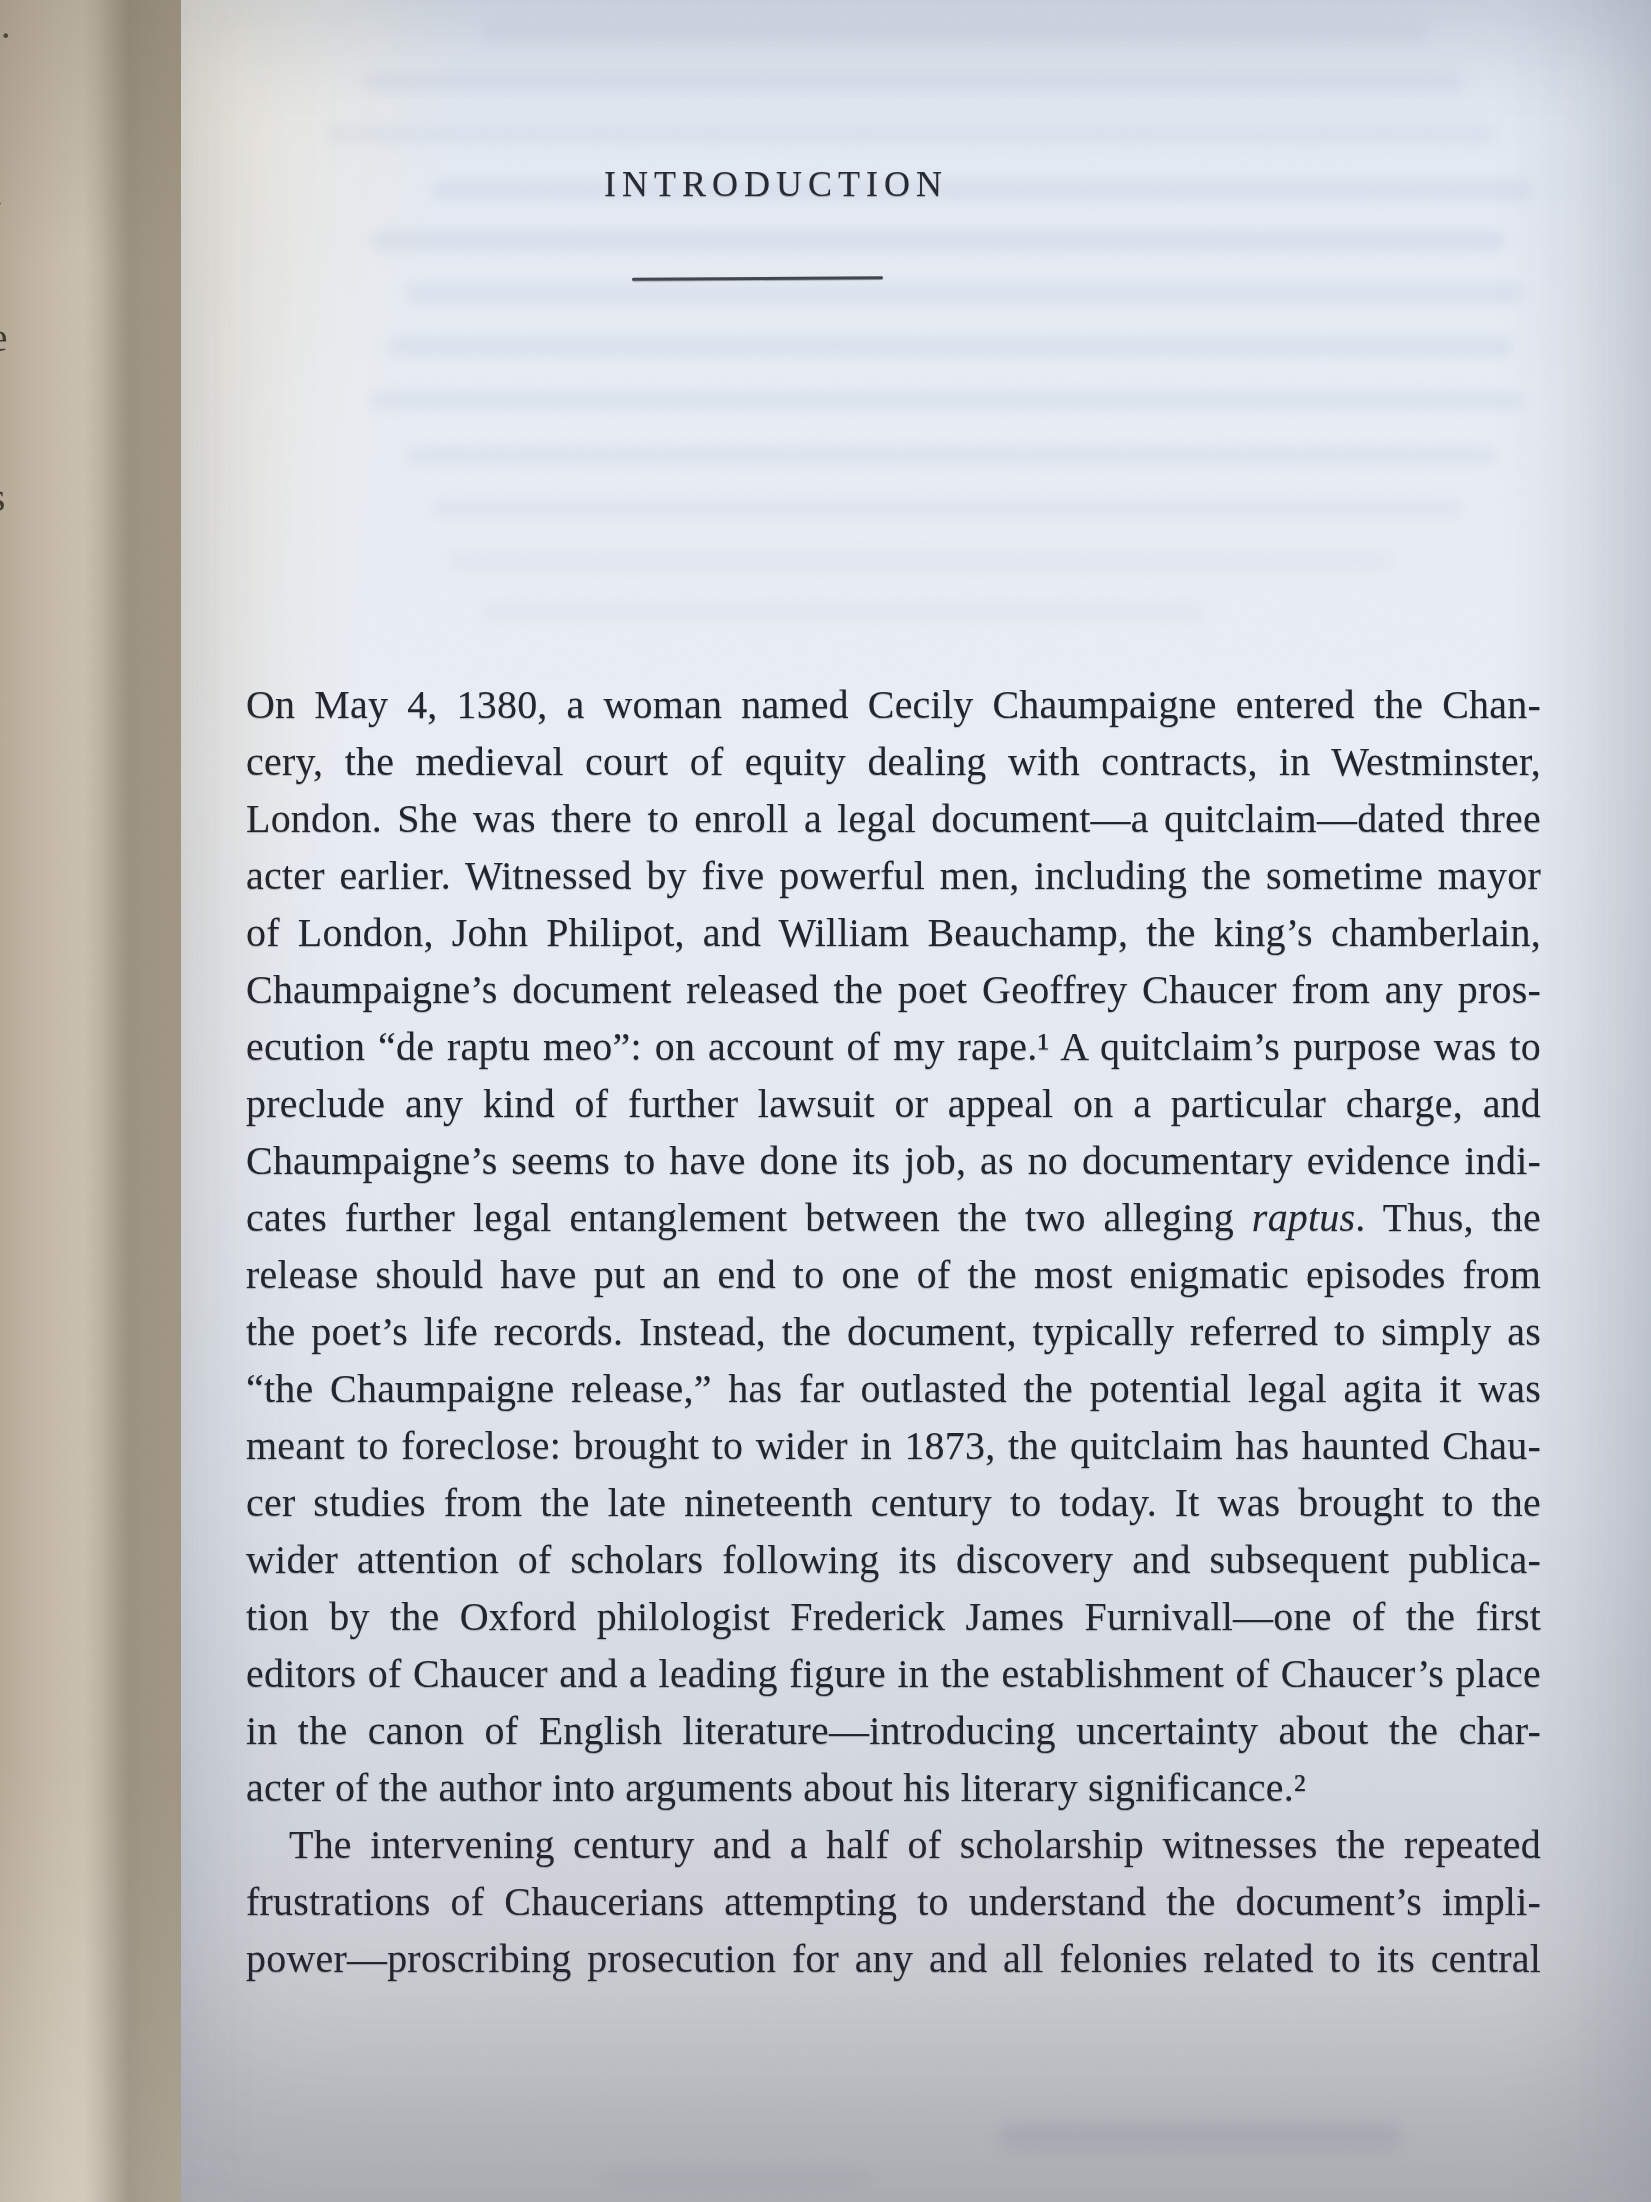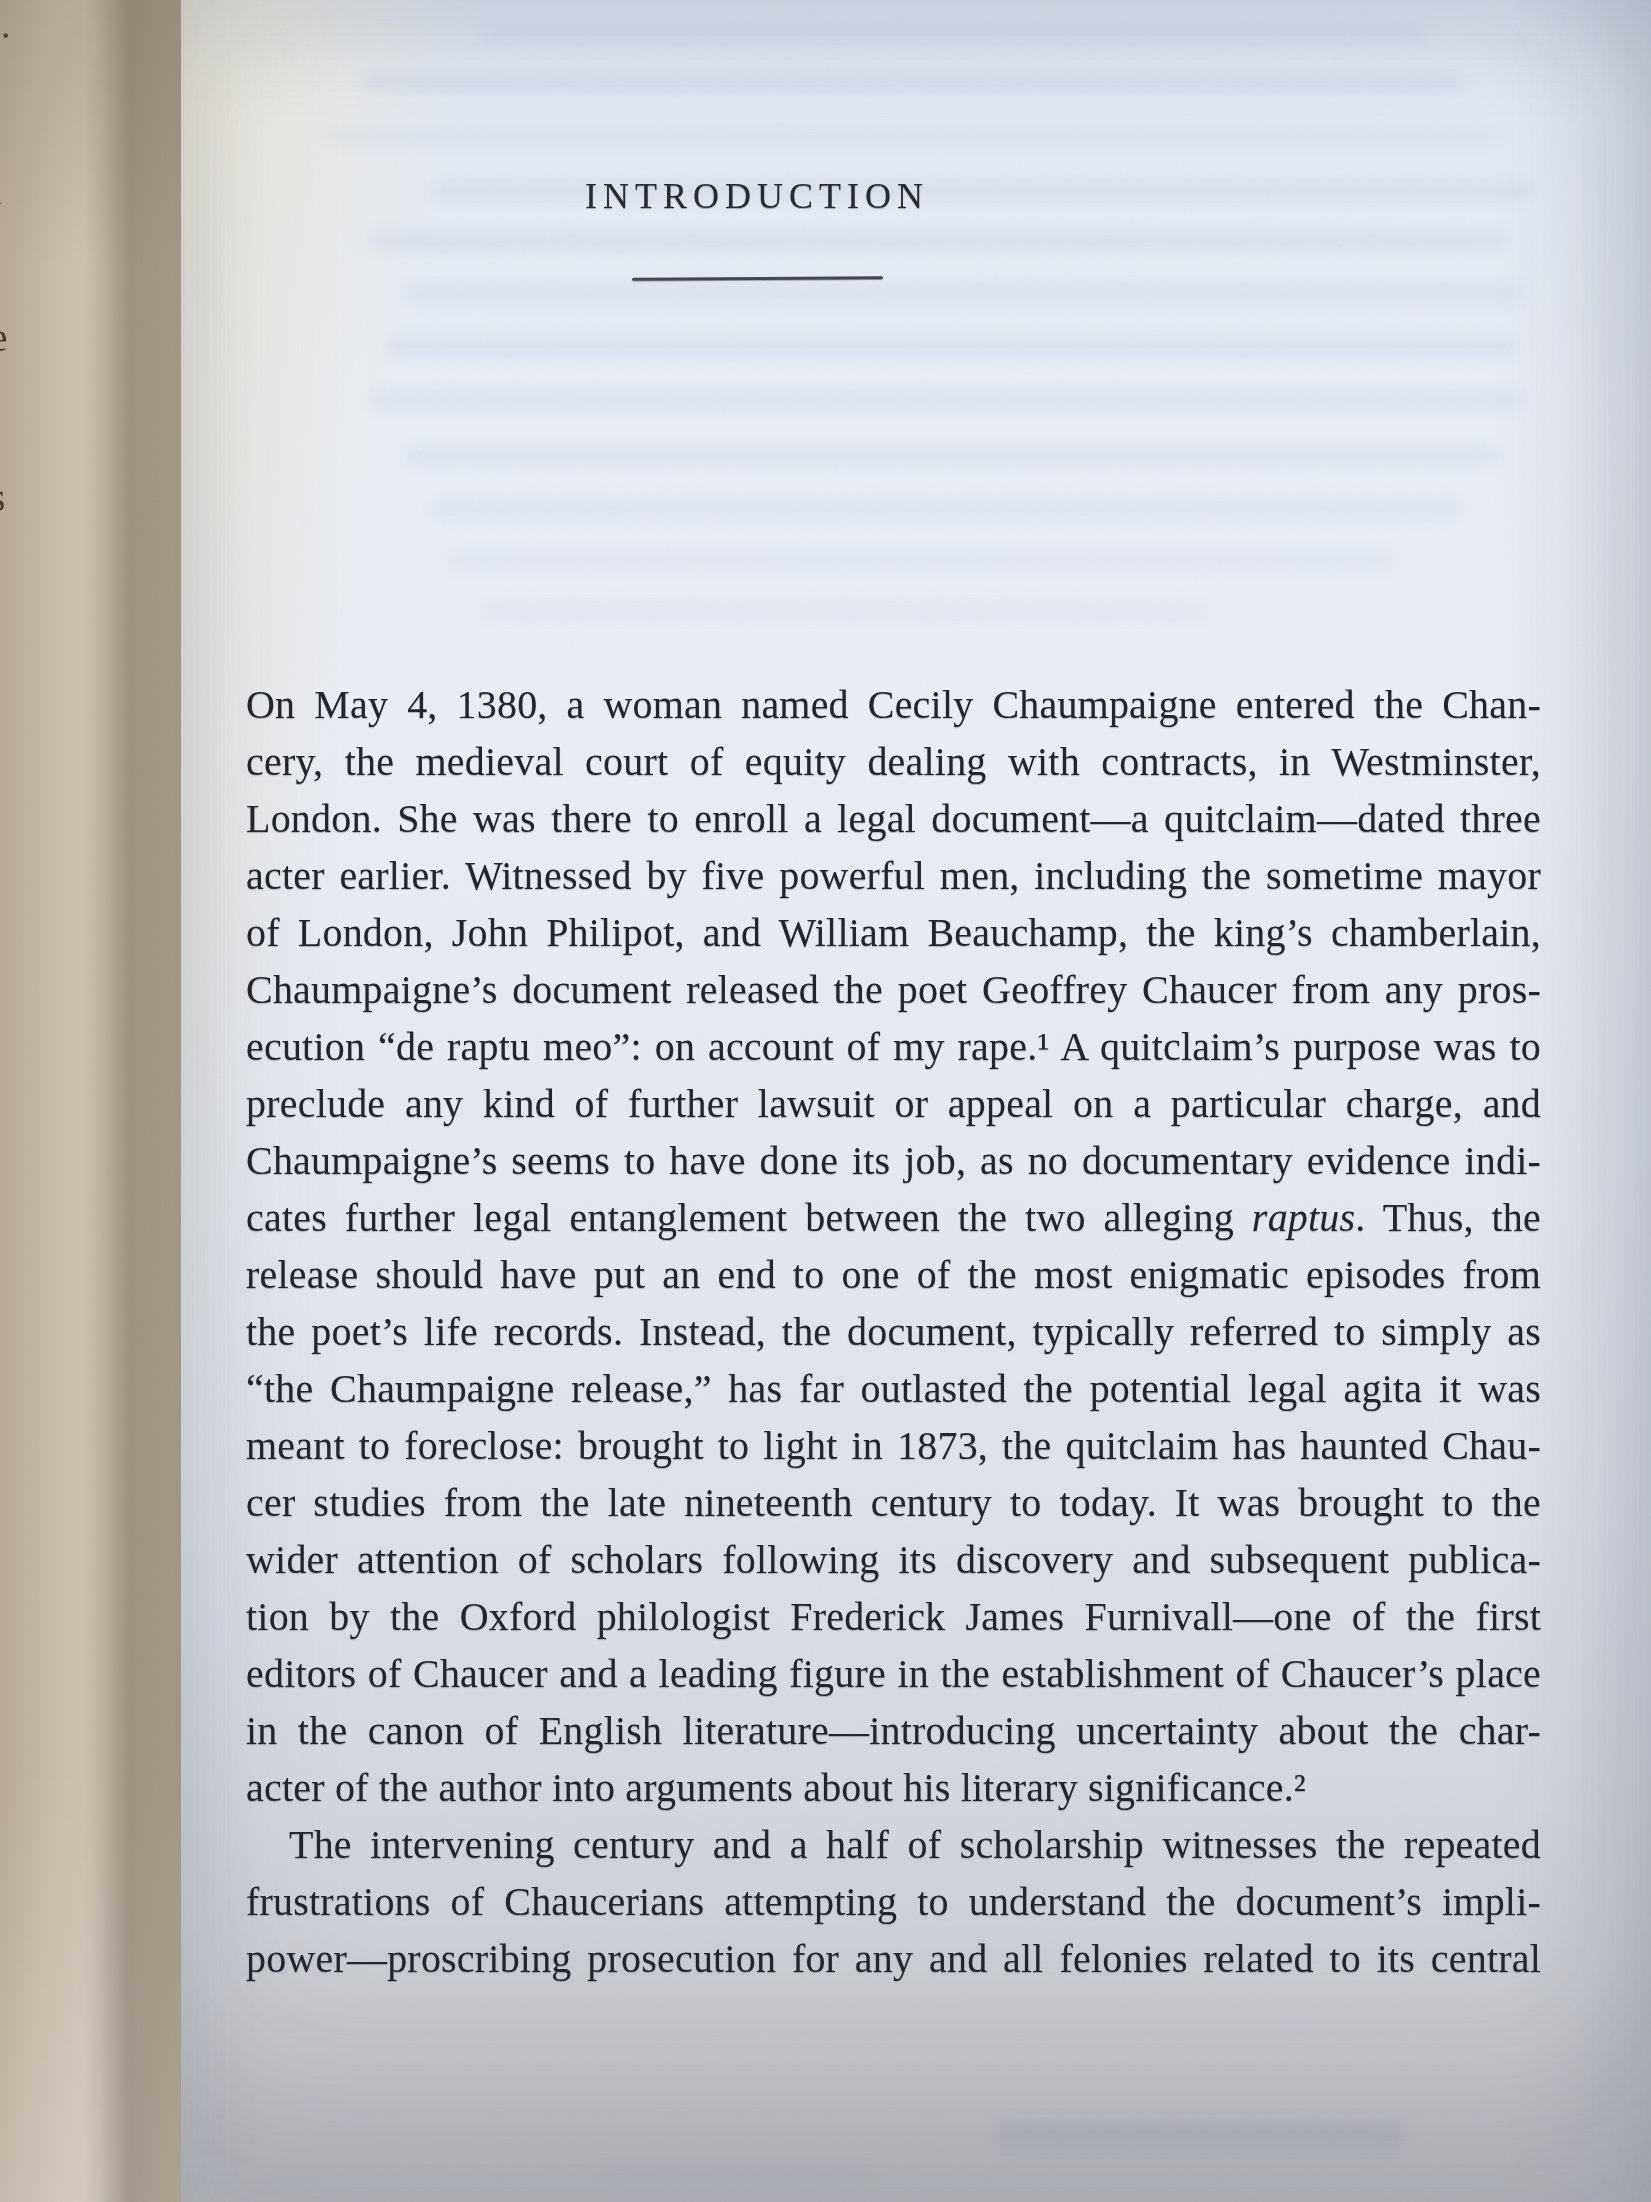--- a/index.html
+++ b/index.html
@@ -28,22 +28,22 @@
     background:linear-gradient(100deg,rgba(238,231,214,.85) 0%,rgba(238,231,214,0) 16%),
                linear-gradient(270deg,rgba(125,132,148,.14) 0%,rgba(0,0,0,0) 10%);}
   .book-page::after{content:"";position:absolute;inset:0;pointer-events:none;
     box-shadow:inset 0 43px 77px rgba(110,122,145,.16), inset 0 -120px 155px rgba(80,82,92,.22);}
 
   
   .ghost{position:absolute;height:19px;border-radius:10.3px;background:#8b9cbd;filter:blur(6.9px);}
   .ghost.b{background:#868c9e;filter:blur(7.7px);}
 
   
-  .chapter-heading{position:absolute;left:385px;top:176px;width:382px;z-index:3;
-    text-align:center;font-size:36px;line-height:40px;letter-spacing:6px;
+  .chapter-heading{position:absolute;left:385px;top:164px;width:382px;z-index:3;
+    text-align:right;font-size:36px;line-height:40px;letter-spacing:6px;
     color:#262833;text-shadow:0 0.9px 0.9px rgba(35,37,46,.35);}
   .heading-rule{position:absolute;left:451px;top:277px;width:251px;height:2.6px;z-index:3;
     background:#43454c;border-radius:1.7px;transform:rotate(-.4deg);
     box-shadow:0 0.9px 0.9px rgba(60,60,70,.4);}
 
   
   .body-text{position:absolute;left:65px;top:676px;width:1295px;z-index:3;}
   .line{height:57px;line-height:57px;font-size:40px;color:#22242d;
     text-align:justify;text-align-last:justify;white-space:normal;
     text-shadow:0 0.9px 0.9px rgba(34,36,45,.28);letter-spacing:0.2px;}
@@ -98,21 +98,21 @@
         <div class="line">acter earlier. Witnessed by five powerful men, including the sometime mayor</div>
         <div class="line">of London, John Philipot, and William Beauchamp, the king’s chamberlain,</div>
         <div class="line">Chaumpaigne’s document released the poet Geoffrey Chaucer from any pros-</div>
         <div class="line">ecution “de raptu meo”: on account of my rape.¹ A quitclaim’s purpose was to</div>
         <div class="line">preclude any kind of further lawsuit or appeal on a particular charge, and</div>
         <div class="line">Chaumpaigne’s seems to have done its job, as no documentary evidence indi-</div>
         <div class="line">cates further legal entanglement between the two alleging <i>raptus</i>. Thus, the</div>
         <div class="line">release should have put an end to one of the most enigmatic episodes from</div>
         <div class="line">the poet’s life records. Instead, the document, typically referred to simply as</div>
         <div class="line">“the Chaumpaigne release,” has far outlasted the potential legal agita it was</div>
-        <div class="line">meant to foreclose: brought to light in 1873, the quitclaim has haunted Chau-</div>
+        <div class="line">meant to foreclose: brought to wider in 1873, the quitclaim has haunted Chau-</div>
         <div class="line">cer studies from the late nineteenth century to today. It was brought to the</div>
         <div class="line">wider attention of scholars following its discovery and subsequent publica-</div>
         <div class="line">tion by the Oxford philologist Frederick James Furnivall—one of the first</div>
         <div class="line">editors of Chaucer and a leading figure in the establishment of Chaucer’s place</div>
         <div class="line">in the canon of English literature—introducing uncertainty about the char-</div>
         <div class="line no-justify">acter of the author into arguments about his literary significance.²</div>
         <div class="line indent">The intervening century and a half of scholarship witnesses the repeated</div>
         <div class="line">frustrations of Chaucerians attempting to understand the document’s impli-</div>
         <div class="line">power—proscribing prosecution for any and all felonies related to its central</div>
       </div>

